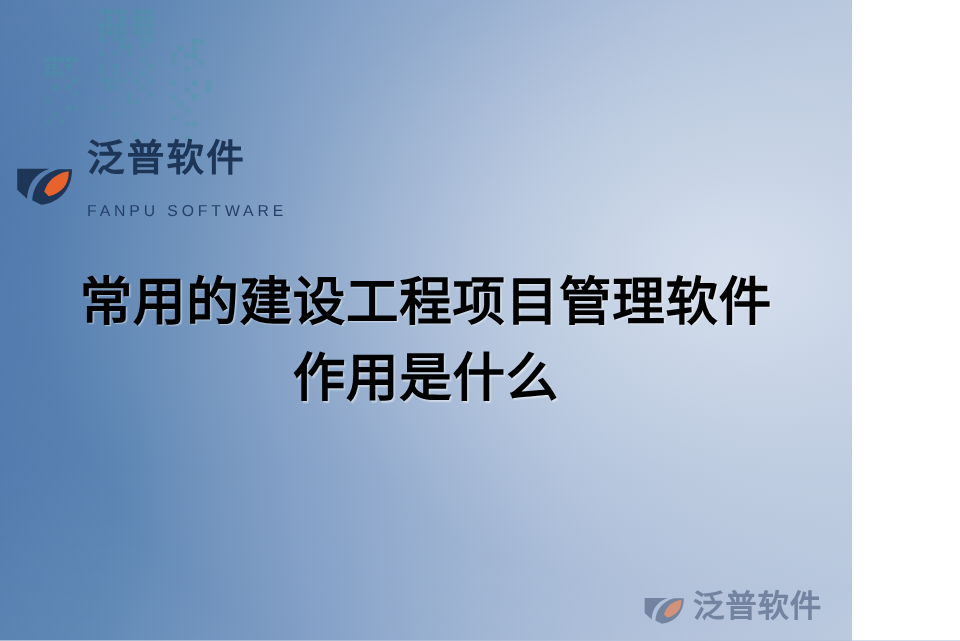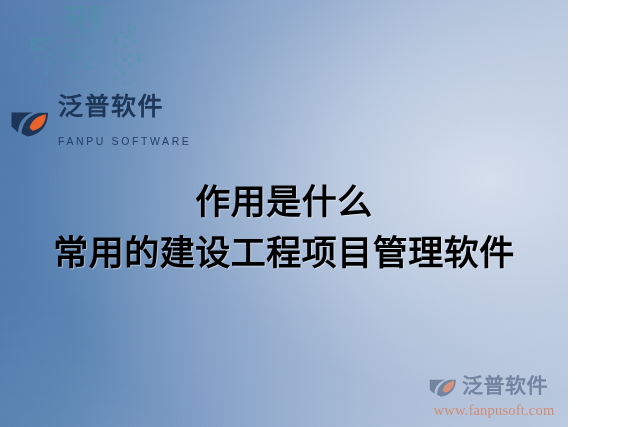--- a/index.html
+++ b/index.html
@@ -279,33 +279,32 @@
                  C37.2 23.8 31.8 30.2 23.5 31.8 Z" fill="#e8622a"></path>
       </svg>
     </span>
     <span class="logo-wordmark">
       <span class="logo-cn">泛普软件</span>
       <span class="logo-en">FANPU SOFTWARE</span>
     </span>
   </div>
 
   <div class="headline">
+    <span class="line">常用的建设工程项目管理软件</span>
     <span class="line">作用是什么</span>
-    <span class="line">常用的建设工程项目管理软件</span>
   </div>
 
   <div class="watermark">
     <div class="wm-row">
       <span class="wm-mark">
         <svg viewBox="0 0 42 42" xmlns="http://www.w3.org/2000/svg" aria-hidden="true">
           <path d="M2.5 13.5 L24 13.5 C14.5 16.5 9.5 24 9 33.5 L2.5 27.5 Z" fill="#6e7f9d"></path>
           <path d="M12.5 34.5 C13 24.5 19.5 16.5 30 13.8 L39 13.8
                    C39 27 31 36 18.5 37.5 Z" fill="#6e7f9d"></path>
           <path d="M20.5 28.8 C22.5 21.5 28.5 16.5 36.8 15.2
                    C37.2 23.8 31.8 30.2 23.5 31.8 Z" fill="#d98f72"></path>
         </svg>
       </span>
       <span class="wm-cn">泛普软件</span>
     </div>
-    <div class="wm-url">www.fanpusoft.com</div>
   </div>
 
 </div>
 
 </body></html>

